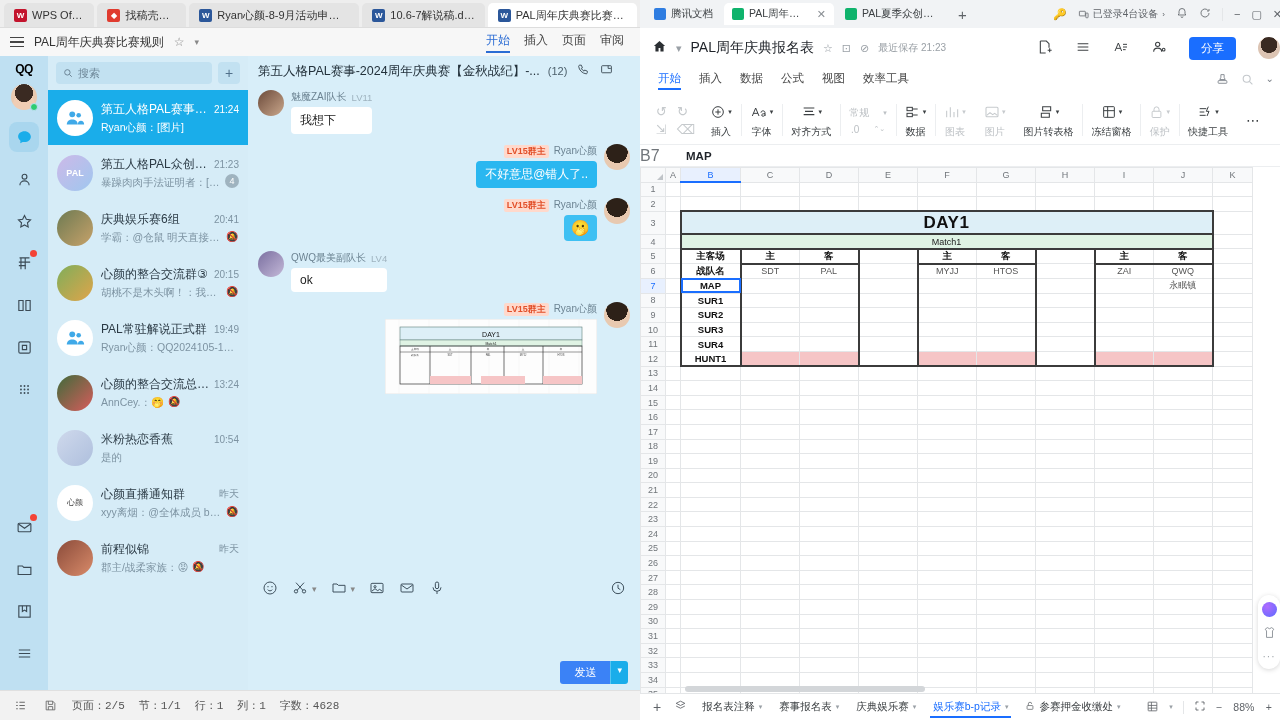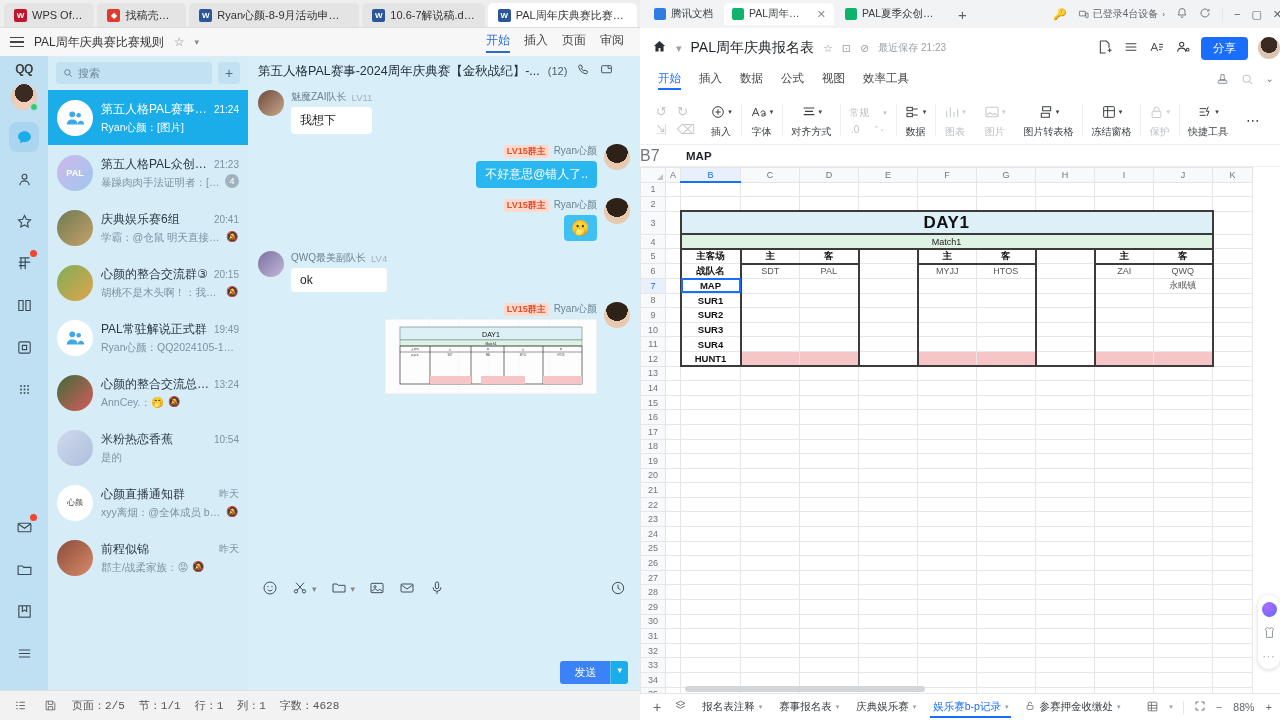--- a/index.html
+++ b/index.html
@@ -33,21 +33,21 @@
   .star-ic { color:#888; font-size:12px; }
   .caret { color:#888; font-size:9px; }
   .menu-right { margin-left:auto; display:flex; gap:14px; align-items:center; padding-right:6px;}
   .menu-right .mi { font-size:12px; color:#444; position:relative; padding-bottom:4px;}
   .menu-right .mi.active { color:#2b6cd4; }
   .menu-right .mi.active:after { content:''; position:absolute; left:0; right:0; bottom:0; height:2px; background:#2b6cd4;}
 
   
   .qq { position:absolute; left:0; top:56px; width:640px; height:634px; background:#cfe8f5; display:flex; }
   .qq-rail { width:48px; background:#bfe0f2; display:flex; flex-direction:column; align-items:center; padding-top:6px; }
-  .qq-logo { font-size:12px; color:#404040; font-weight:bold; letter-spacing:-0.5px; margin-bottom:8px;}
+  .qq-logo { font-size:12px; color:#000000; font-weight:bold; letter-spacing:-0.5px; margin-bottom:8px;}
   .qq-avatar { width:26px; height:26px; border-radius:50%; background:#e8c9b0; position:relative; margin-bottom:12px;
                background-image: radial-gradient(circle at 50% 35%, #3a2a22 0 42%, transparent 43%),
                                  radial-gradient(circle at 50% 75%, #f0cdb4 0 45%, transparent 46%); }
   .qq-avatar .dot { position:absolute; right:-1px; bottom:-1px; width:8px; height:8px; border-radius:50%; background:#2ecc71; border:1.5px solid #bfe0f2;}
   .rail-btn { width:30px; height:30px; margin-bottom:12px; display:flex; align-items:center; justify-content:center; color:#3b4a55; position:relative;}
   .rail-btn.sel { background:#a9d6ee; border-radius:8px; }
   .rail-badge { position:absolute; top:2px; right:2px; width:7px; height:7px; border-radius:50%; background:#f44336;}
   .rail-bottom { margin-top:auto; display:flex; flex-direction:column; align-items:center; padding-bottom:10px;}
 
   .qq-list { width:200px; background:#d6ecf7; display:flex; flex-direction:column; }
@@ -114,21 +114,21 @@
   .tt-x { color:#8a8f94; font-size:11px; margin-left:2px;}
   .td-newtab { font-size:15px; color:#5f6368; padding:0 8px; }
   .td-winbtns { margin-left:auto; display:flex; align-items:center; gap:11px; padding-right:10px; font-size:11px; color:#5f6368;}
   .login-pill { display:flex; align-items:center; gap:4px; font-size:10px; color:#5f6368;}
 
   .td-header { height:40px; display:flex; align-items:center; gap:9px; padding:0 12px; background:#fff;}
   .home-ic { color:#2b2f33; font-size:14px;}
   .td-title { font-size:14px; color:#1f2329; font-weight:500;}
   .td-subic { color:#9aa0a6; font-size:11px; }
   .saved { font-size:10px; color:#9aa0a6; }
-  .td-hr-right { margin-left:auto; display:flex; align-items:center; gap:10px;}
+  .td-hr-right { margin-left:auto; display:flex; align-items:center; gap:22px;}
   .share-btn { background:#1a6eff; color:#fff; font-size:11.5px; padding:4px 12px; border-radius:4px;}
   .user-av { width:22px; height:22px; border-radius:50%; background:#dcc4b3;
              background-image: radial-gradient(circle at 50% 35%, #3a2a22 0 45%, transparent 46%); }
 
   .td-ribbon-tabs { height:25px; display:flex; align-items:center; gap:18px; padding:0 18px; font-size:11.5px; color:#444; }
   .rt { position:relative; padding-bottom:4px; }
   .rt.active { color:#1a6eff; }
   .rt.active:after { content:''; position:absolute; left:0; right:0; bottom:0; height:2px; background:#1a6eff;}
   .rt-right { margin-left:auto; display:flex; gap:12px; color:#7b8189;}
 

